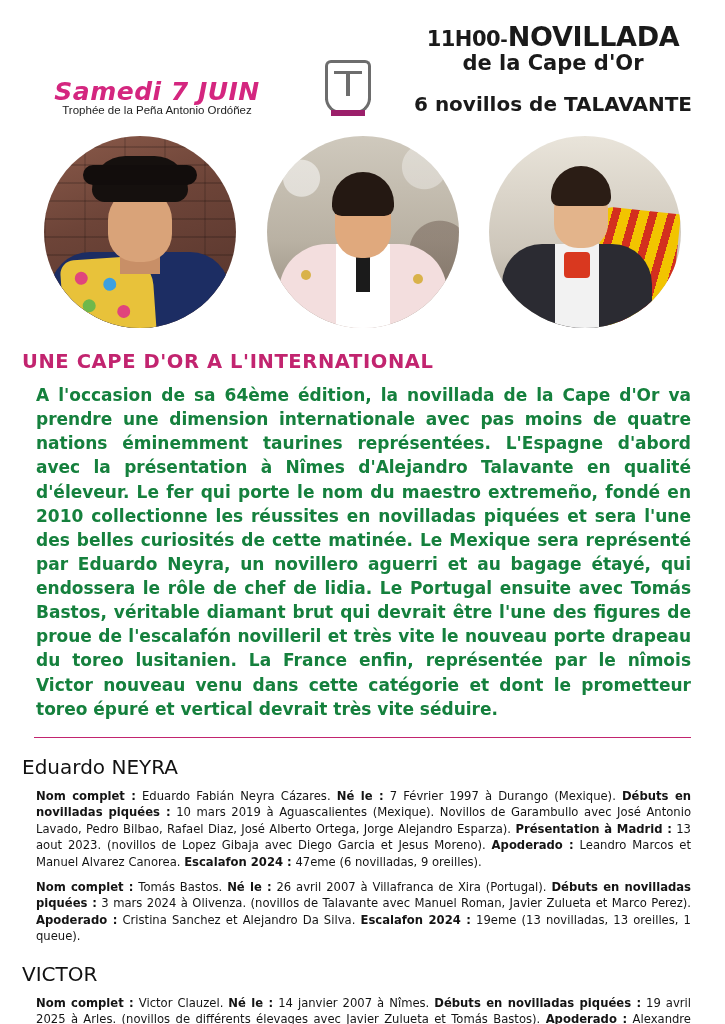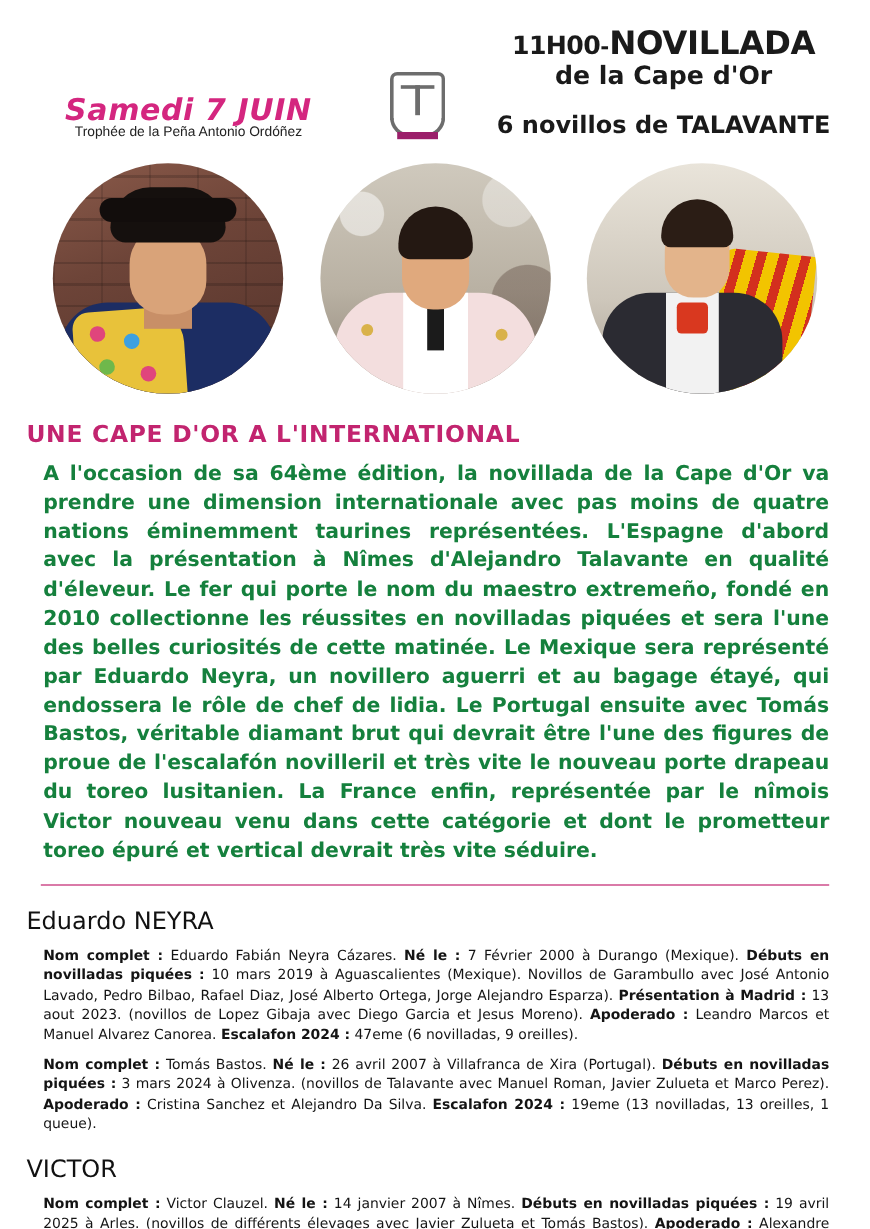--- a/index.html
+++ b/index.html
@@ -322,21 +322,21 @@
 
   <div class="section-title">UNE CAPE D'OR A L'INTERNATIONAL</div>
 
   <p class="intro">A l'occasion de sa 64ème édition, la novillada de la Cape d'Or va prendre une dimension internationale avec pas moins de quatre nations éminemment taurines représentées. L'Espagne d'abord avec la présentation à Nîmes d'Alejandro Talavante en qualité d'éleveur. Le fer qui porte le nom du maestro extremeño, fondé en 2010 collectionne les réussites en novilladas piquées et sera l'une des belles curiosités de cette matinée. Le Mexique sera représenté par Eduardo Neyra, un novillero aguerri et au bagage étayé, qui endossera le rôle de chef de lidia. Le Portugal ensuite avec Tomás Bastos, véritable diamant brut qui devrait être l'une des figures de proue de l'escalafón novilleril et très vite le nouveau porte drapeau du toreo lusitanien. La France enfin, représentée par le nîmois Victor nouveau venu dans cette catégorie et dont le prometteur toreo épuré et vertical devrait très vite séduire.</p>
 
   <div class="divider"></div>
 
   <div class="torero-name">Eduardo NEYRA</div>
   <p class="bio">
     <b>Nom complet :</b><span> Eduardo Fabián Neyra Cázares.</span>
-    <b>Né le :</b><span> 7 Février 2000 à Durango (Mexique).</span>
+    <b>Né le :</b><span> 7 Février 1997 à Durango (Mexique).</span>
     <b>Débuts en novilladas piquées :</b><span> 10 mars 2019 à Aguascalientes (Mexique). Novillos de Garambullo avec José Antonio Lavado, Pedro Bilbao, Rafael Diaz, José Alberto Ortega, Jorge Alejandro Esparza).</span>
     <b>Présentation à Madrid :</b><span> 13 aout 2023. (novillos de Lopez Gibaja avec Diego Garcia et Jesus Moreno).</span>
     <b>Apoderado :</b><span> Leandro Marcos et Manuel Alvarez Canorea.</span>
     <b>Escalafon 2024 :</b><span> 47eme (6 novilladas, 9 oreilles).</span>
   </p>
 
   <p class="bio">
     <b>Nom complet :</b><span> Tomás Bastos.</span>
     <b>Né le :</b><span> 26 avril 2007 à Villafranca de Xira (Portugal).</span>
     <b>Débuts en novilladas piquées :</b><span> 3 mars 2024 à Olivenza. (novillos de Talavante avec Manuel Roman, Javier Zulueta et Marco Perez).</span>

